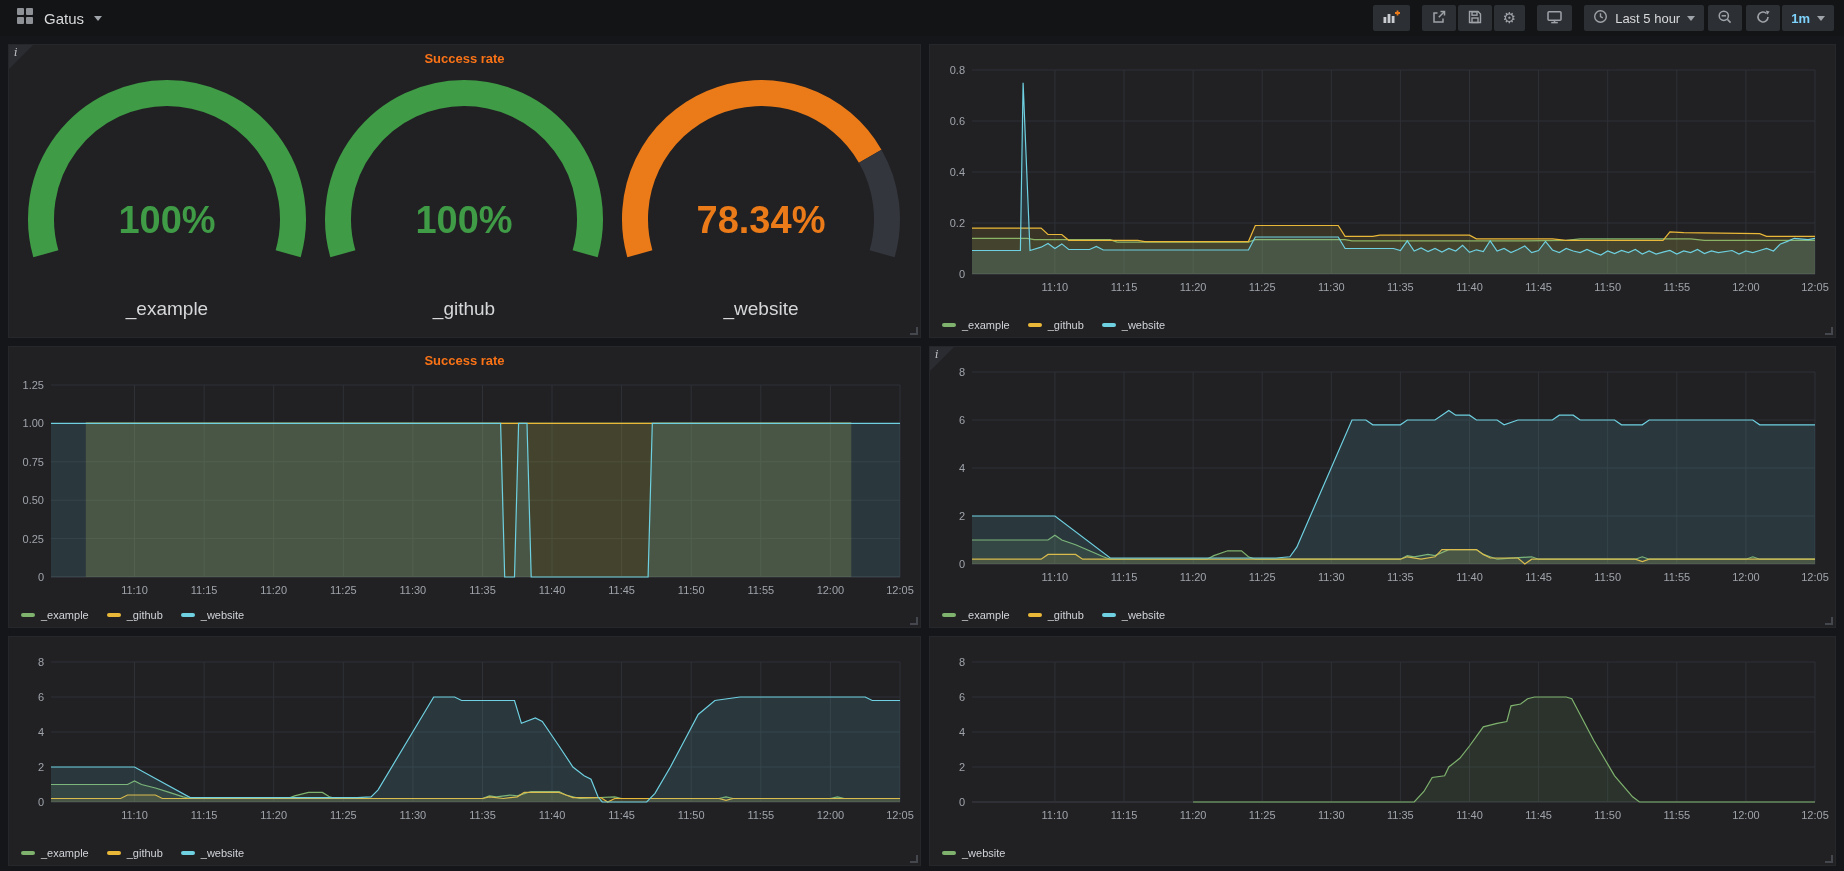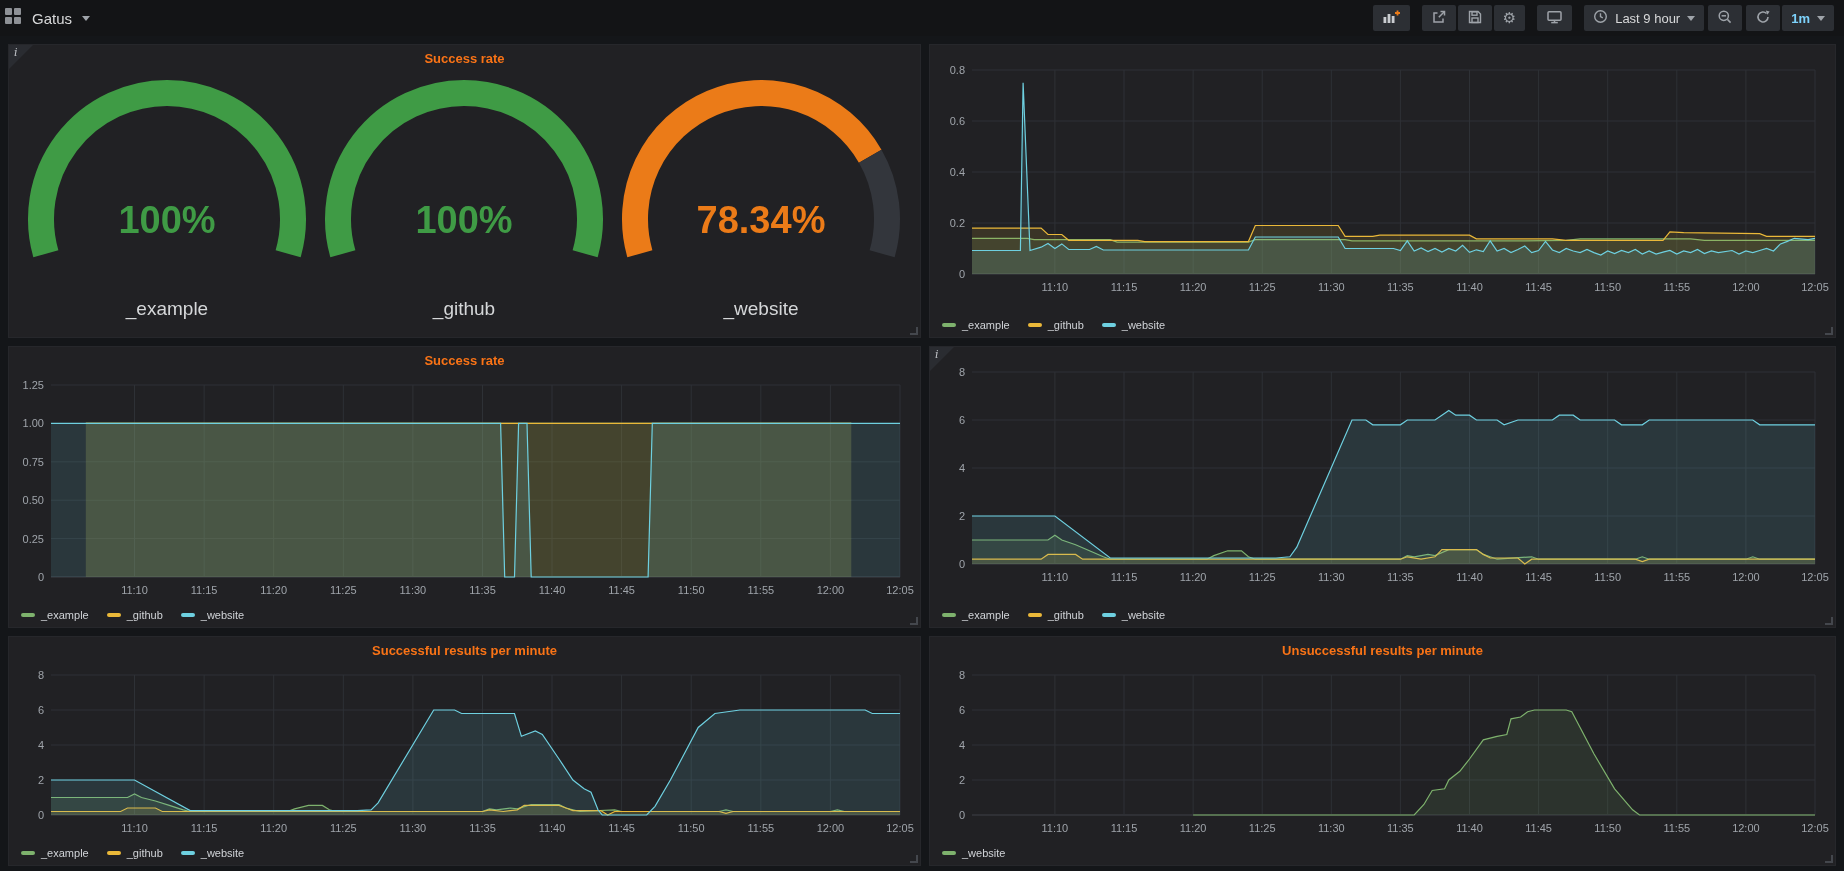--- a/index.html
+++ b/index.html
@@ -1,20 +1,20 @@
 <!DOCTYPE html>
 <html><head>
 <meta charset="utf-8">
 <style>
   * { margin:0; padding:0; box-sizing:border-box; }
   html,body { width:1844px; height:871px; overflow:hidden; background:#141619;
               font-family:"Liberation Sans", sans-serif; }
   
   .navbar { height:36px; background:#131416; display:flex; align-items:center;
-            justify-content:space-between; padding:0 10px 0 4px; }
+            justify-content:space-between; padding:0 10px 0 16px; }
   .nav-left { display:flex; align-items:center; gap:10px; cursor:pointer; }
   .dash-title { color:#d8d9da; font-size:15px; }
   .caret { width:0; height:0; border-left:4px solid transparent; border-right:4px solid transparent;
            border-top:5px solid #9fa4aa; display:inline-block; }
   .nav-right { display:flex; align-items:center; }
   .nav-btn { height:26px; background:#2c2f34; border-radius:2px; display:flex; align-items:center;
              padding:0 9px; gap:7px; color:#d8d9da; font-size:13px; cursor:pointer; }
   .nav-btn .glyph { font-family:"DejaVu Sans", sans-serif; font-size:15px; color:#9ea3a9; line-height:1; }
   .grp { display:flex; gap:2px; }
   .sp-lg { width:12px; } .sp-sm { width:4px; }
@@ -113,21 +113,21 @@
       </span>
     </div>
     <span class="sp-lg"></span>
     <div class="nav-btn">
       <span>
         <svg width="15" height="15" viewBox="0 0 15 15" fill="none" stroke="#9ea3a9" stroke-width="1.4">
           <circle cx="7.5" cy="7.5" r="5.8"></circle>
           <path d="M7.5 4.3 v3.4 l2.3 1.2"></path>
         </svg>
       </span>
-      <span>Last 9 hour</span>
+      <span>Last 5 hour</span>
       <span class="caret"></span>
     </div>
     <span class="sp-sm"></span>
     <div class="nav-btn">
       <span>
         <svg width="16" height="16" viewBox="0 0 16 16" fill="none" stroke="#9ea3a9" stroke-width="1.5">
           <circle cx="6.8" cy="6.8" r="4.6"></circle>
           <line x1="10.4" y1="10.4" x2="13.6" y2="13.6"></line>
           <line x1="4.6" y1="6.8" x2="9" y2="6.8"></line>
         </svg>
@@ -365,21 +365,20 @@
         </span>
         <span class="legend-item">
           <span class="sw" style="background: rgb(110, 208, 224);"></span>
           <span>_website</span>
         </span>
       </div>
     <div class="resize-handle"></div>
   </div>
 
   <div class="panel">
-    <div class="panel-title">Successful results per minute</div>
     <div class="chart-wrap">
         <svg class="chart" viewBox="0 0 899 178">
           <line class="grid-zero" x1="36" y1="152.0" x2="885" y2="152.0"></line>
           <text class="tick ty" x="29" y="156.0">0</text>
           <line class="grid-line" x1="36" y1="117.0" x2="885" y2="117.0"></line>
           <text class="tick ty" x="29" y="121.0">2</text>
           <line class="grid-line" x1="36" y1="82.0" x2="885" y2="82.0"></line>
           <text class="tick ty" x="29" y="86.0">4</text>
           <line class="grid-line" x1="36" y1="47.0" x2="885" y2="47.0"></line>
           <text class="tick ty" x="29" y="51.0">6</text>
@@ -428,21 +427,20 @@
         </span>
         <span class="legend-item">
           <span class="sw" style="background: rgb(110, 208, 224);"></span>
           <span>_website</span>
         </span>
       </div>
     <div class="resize-handle"></div>
   </div>
 
   <div class="panel">
-    <div class="panel-title">Unsuccessful results per minute</div>
     <div class="chart-wrap">
         <svg class="chart" viewBox="0 0 893 178">
           <line class="grid-zero" x1="36" y1="152.0" x2="879" y2="152.0"></line>
           <text class="tick ty" x="29" y="156.0">0</text>
           <line class="grid-line" x1="36" y1="117.0" x2="879" y2="117.0"></line>
           <text class="tick ty" x="29" y="121.0">2</text>
           <line class="grid-line" x1="36" y1="82.0" x2="879" y2="82.0"></line>
           <text class="tick ty" x="29" y="86.0">4</text>
           <line class="grid-line" x1="36" y1="47.0" x2="879" y2="47.0"></line>
           <text class="tick ty" x="29" y="51.0">6</text>

